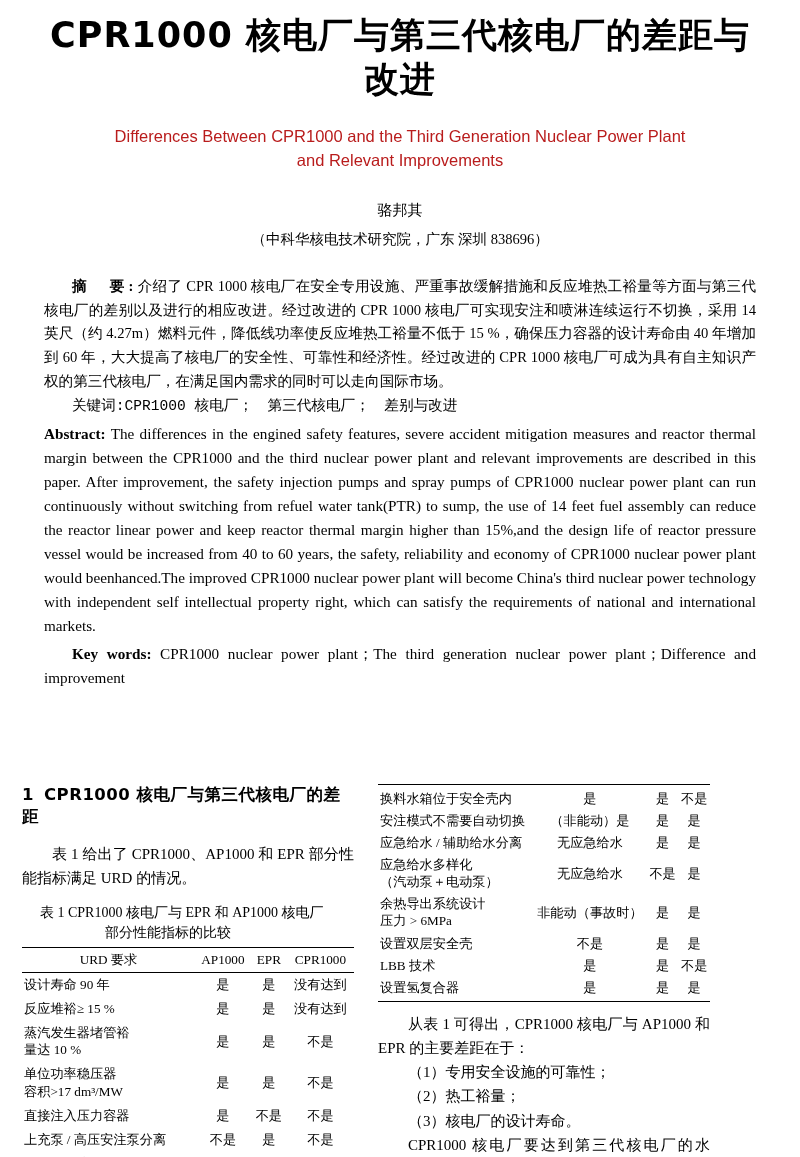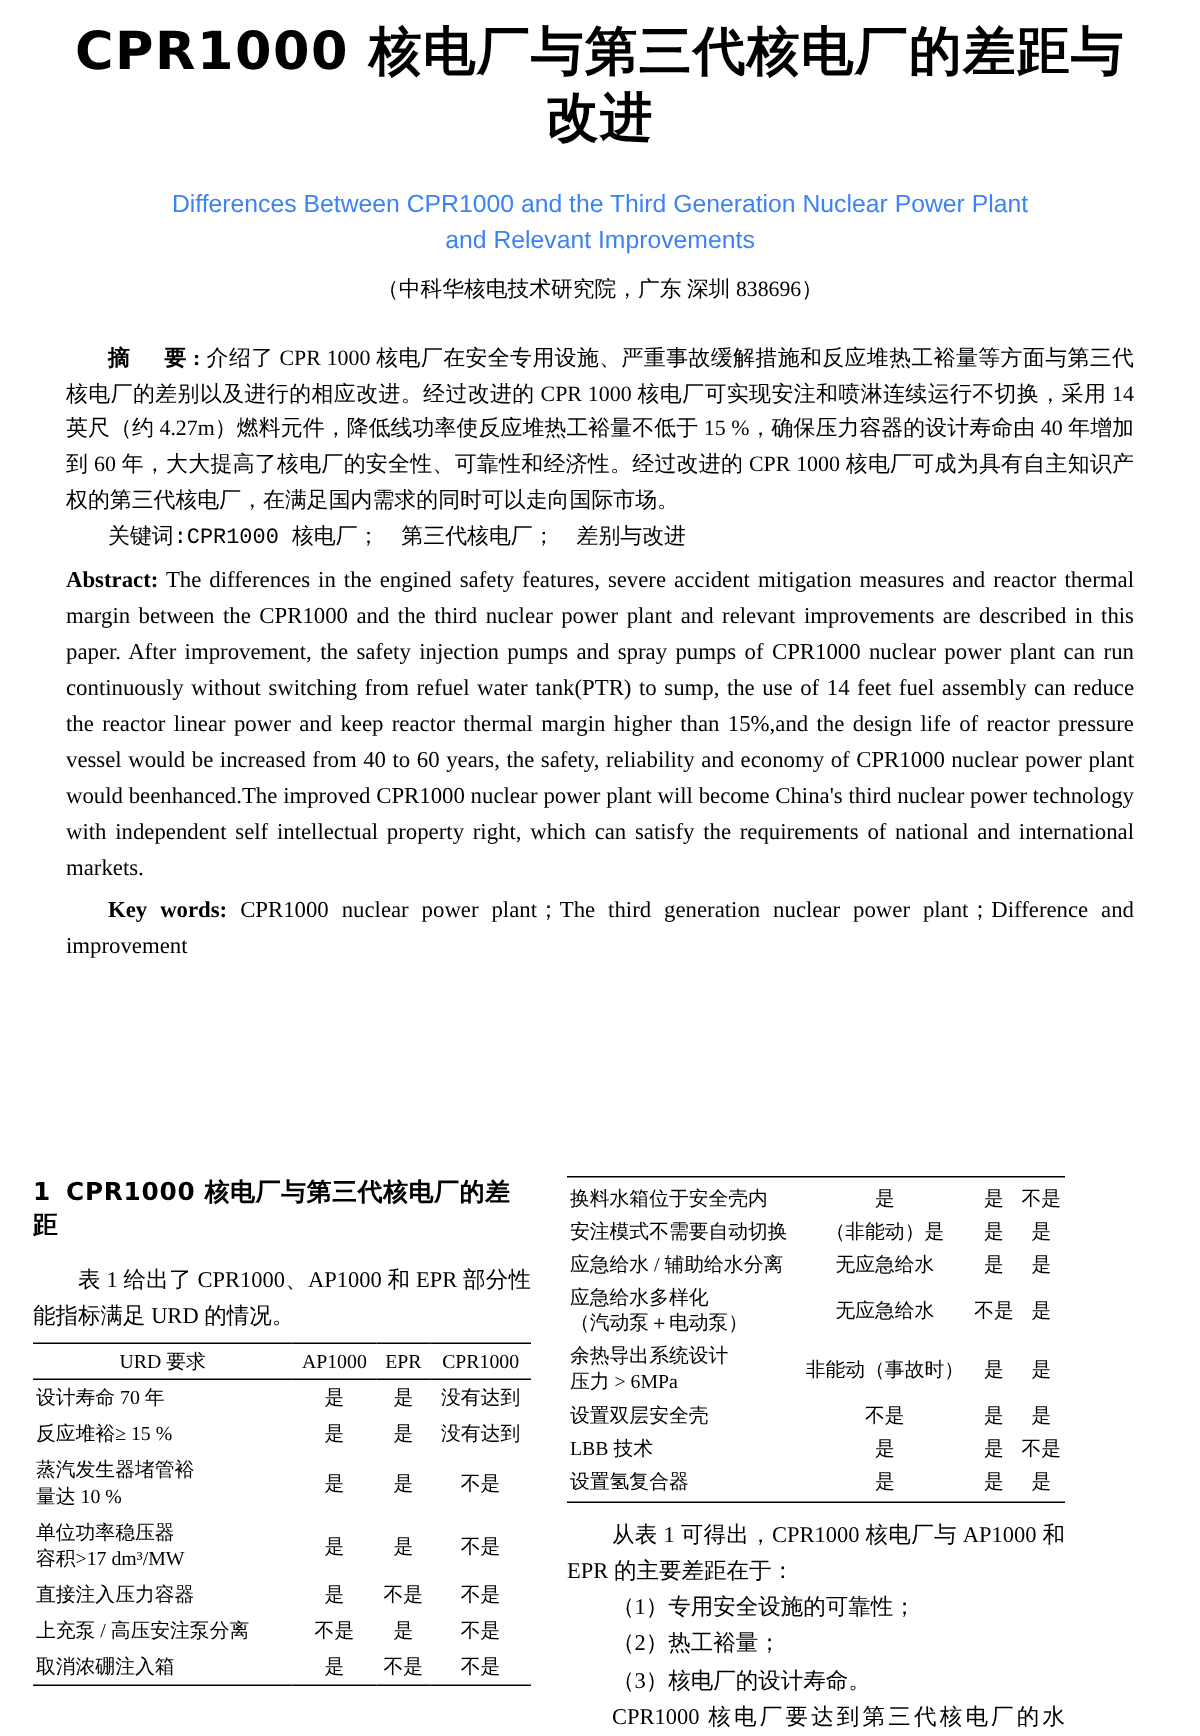--- a/index.html
+++ b/index.html
@@ -30,21 +30,21 @@
     line-height: 1.25;
     letter-spacing: 1px;
     margin: 14px 40px 0 40px;
   }
   .title-en {
     text-align: center;
     font-family: "Liberation Sans", sans-serif;
     font-size: 16.5px;
     line-height: 1.5;
     margin: 22px 60px 0 60px;
-    color: #3b82f6;
+    color: #b91c1c;
   }
   .author {
     text-align: center;
     font-family: "Liberation Serif", serif;
     font-size: 15px;
     margin-top: 28px;
   }
   .affiliation {
     text-align: center;
     font-family: "Liberation Serif", serif;
@@ -184,20 +184,21 @@
 
 <div class="page">
 
   <div class="title-cn">CPR1000 核电厂与第三代核电厂的差距与改进</div>
 
   <div class="title-en">
     <div>Differences Between CPR1000 and the Third Generation Nuclear Power Plant</div>
     <div>and Relevant Improvements</div>
   </div>
 
+  <div class="author">骆邦其</div>
   <div class="affiliation">（中科华核电技术研究院，广东 深圳 838696）</div>
 
   <div class="abstract-block">
     <div class="abs-cn">
       <span class="lead">摘　要:</span><span>介绍了 CPR 1000 核电厂在安全专用设施、严重事故缓解措施和反应堆热工裕量等方面与第三代核电厂的差别以及进行的相应改进。经过改进的 CPR 1000 核电厂可实现安注和喷淋连续运行不切换，采用 14 英尺（约 4.27m）燃料元件，降低线功率使反应堆热工裕量不低于 15 %，确保压力容器的设计寿命由 40 年增加到 60 年，大大提高了核电厂的安全性、可靠性和经济性。经过改进的 CPR 1000 核电厂可成为具有自主知识产权的第三代核电厂，在满足国内需求的同时可以走向国际市场。</span>
     </div>
     <div class="kw-cn">
       <span>关键词:</span><span>CPR1000 核电厂；　第三代核电厂；　差别与改进</span>
     </div>
     <div class="abs-en">
@@ -209,33 +210,37 @@
   </div>
 
   <div class="columns">
 
     <div class="col">
       <div class="section-head">
         <span class="num">1</span><span>CPR1000 核电厂与第三代核电厂的差距</span>
       </div>
       <div class="para">表 1 给出了 CPR1000、AP1000 和 EPR 部分性能指标满足 URD 的情况。</div>
 
+      <div class="table-caption">
+        <span class="l1">表 1 CPR1000 核电厂与 EPR 和 AP1000 核电厂</span>
+        <span class="l2">部分性能指标的比较</span>
+      </div>
 
       <table class="data bordered">
         <thead>
           <tr id="t1-head">
               <th class="l">URD 要求</th>
               <th class="c">AP1000</th>
               <th class="c">EPR</th>
               <th class="c">CPR1000</th>
             </tr>
         </thead>
         <tbody id="t1-body">
             <tr>
-              <td class="l">设计寿命 70 年</td>
+              <td class="l">设计寿命 90 年</td>
               <td class="c">是</td>
               <td class="c">是</td>
               <td class="c">没有达到</td>
             </tr>
             <tr>
               <td class="l">反应堆裕≥ 15 %</td>
               <td class="c">是</td>
               <td class="c">是</td>
               <td class="c">没有达到</td>
             </tr>

